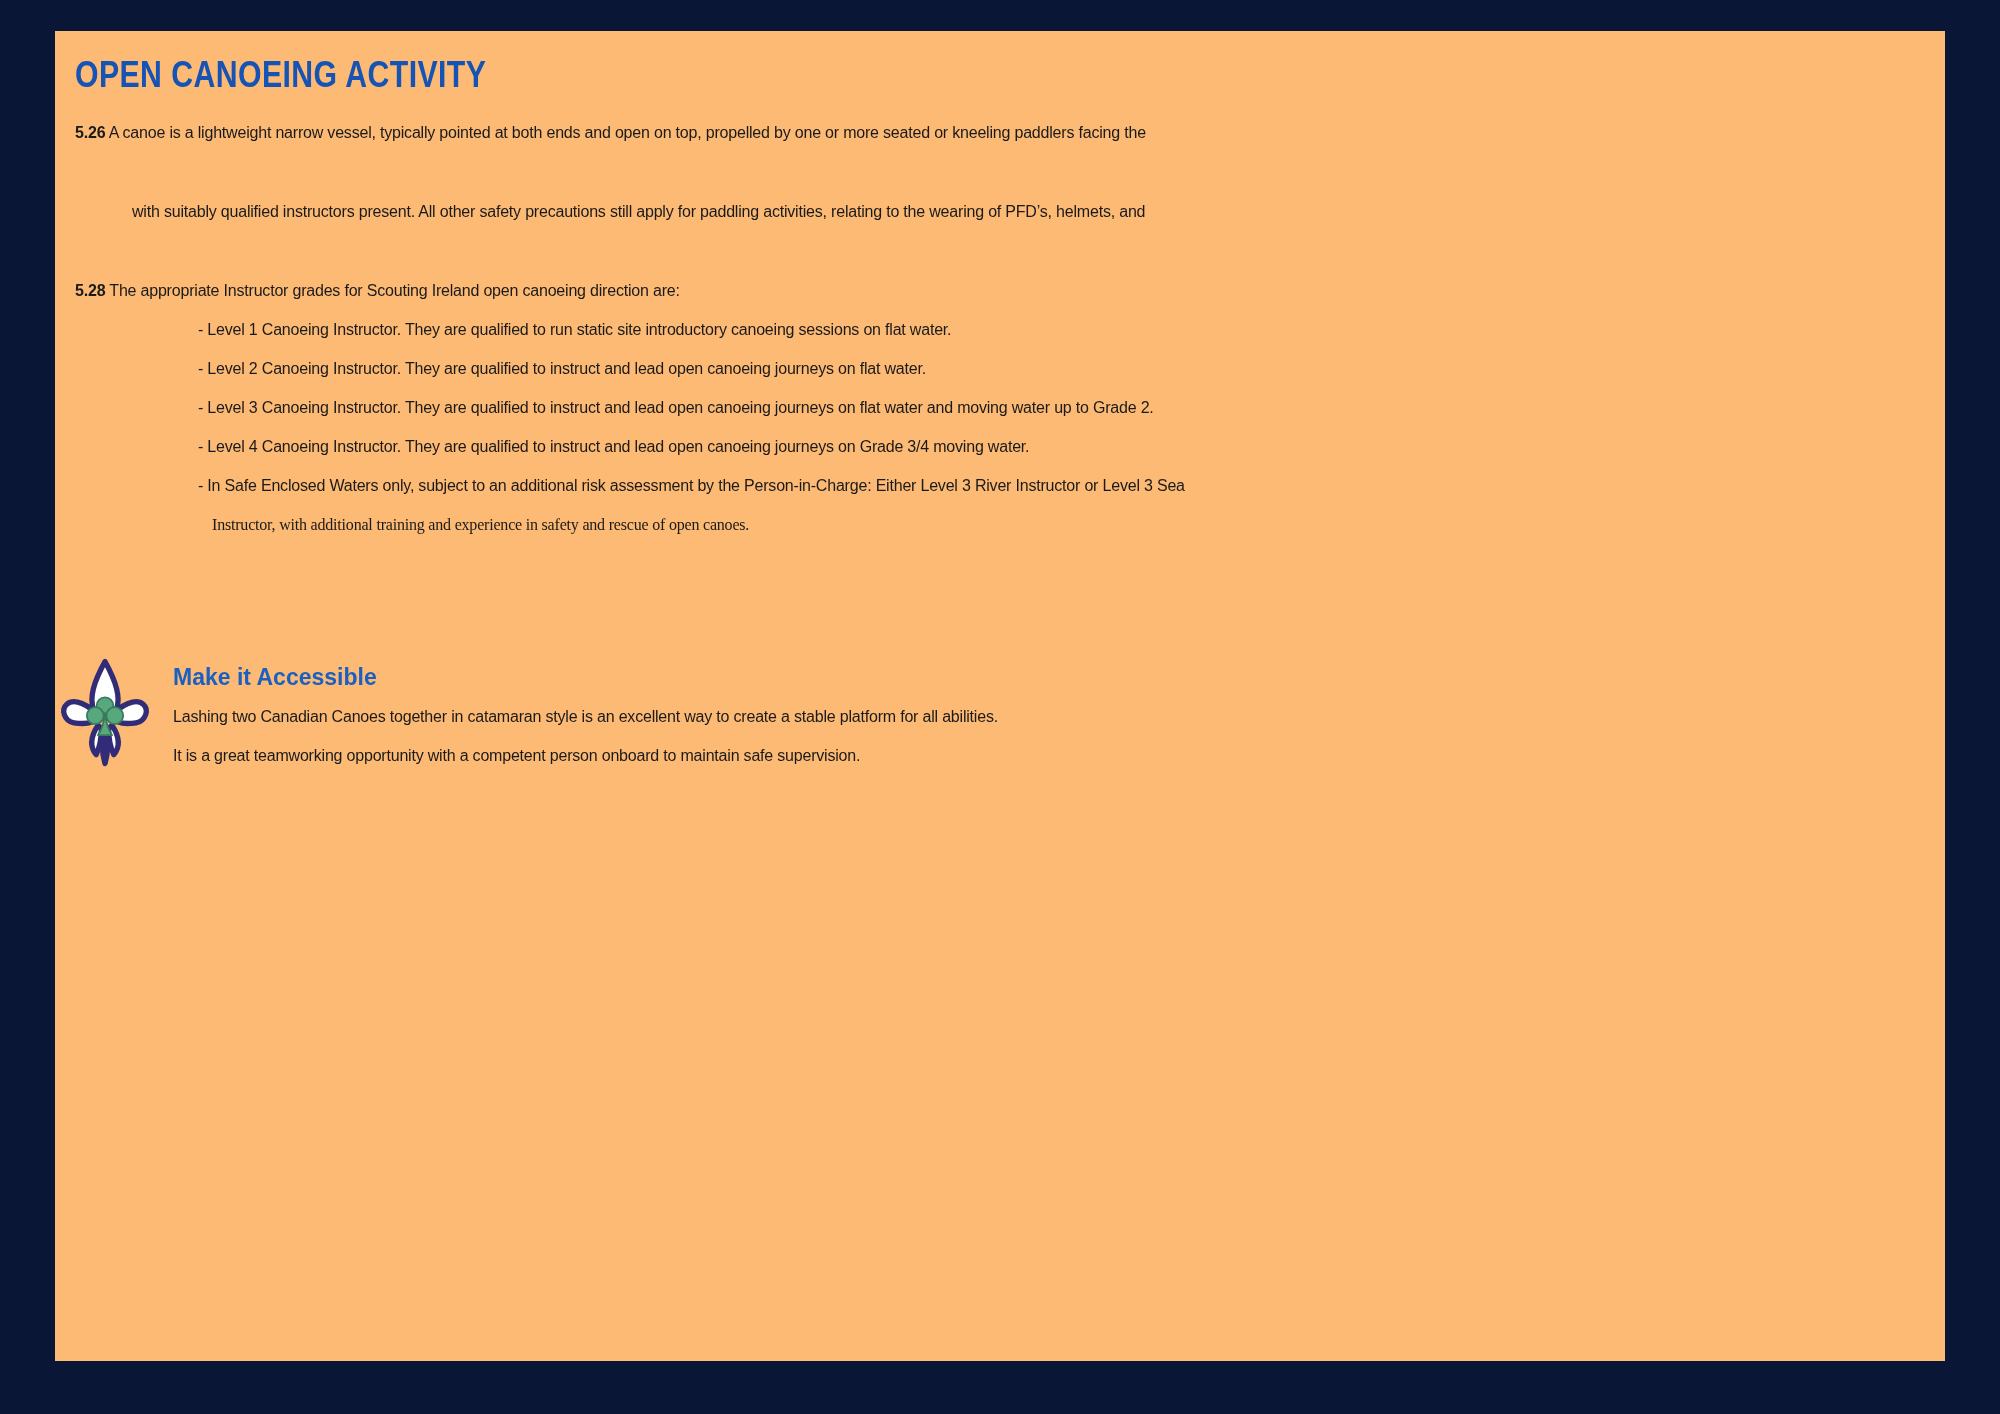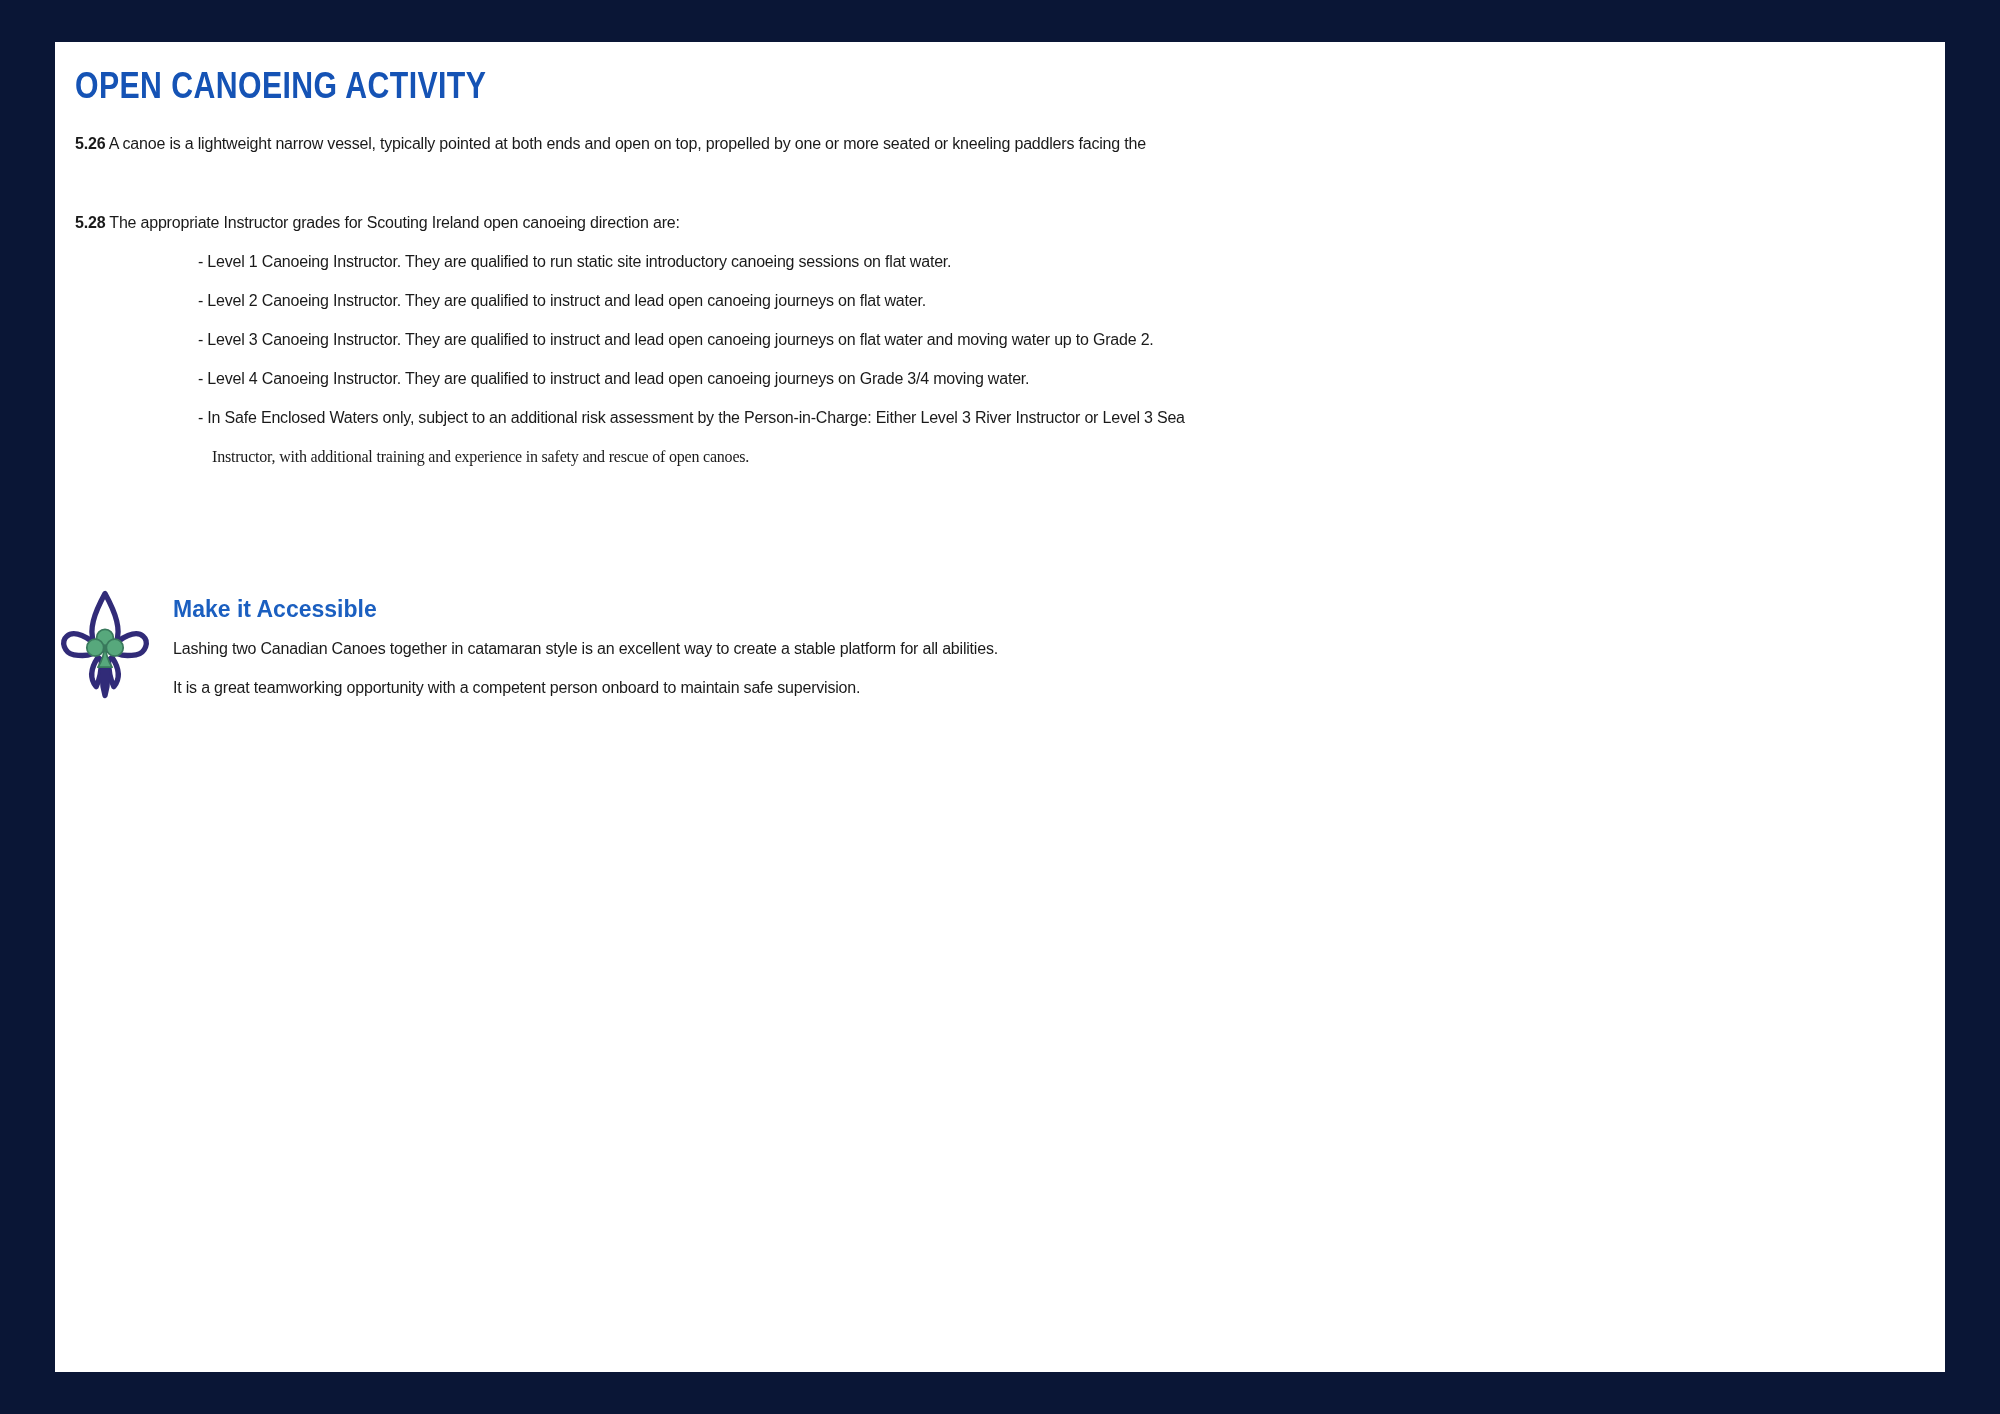--- a/index.html
+++ b/index.html
@@ -10,24 +10,24 @@
     width: 2000px;
     height: 1414px;
     background: #0a1636;
     font-family: "Liberation Sans", sans-serif;
     position: relative;
     overflow: hidden;
   }
   .page {
     position: absolute;
     left: 55px;
-    top: 42px;
+    top: 31px;
     width: 1890px;
     height: 1330px;
-    background: #ffffff;
+    background: #fdba74;
     box-sizing: border-box;
     padding: 24px 20px 0 20px;
     color: #1a1a1a;
   }
   .doc-title {
     font-size: 36px;
     font-weight: bold;
     color: #1553b5;
     letter-spacing: 0.5px;
     line-height: 40px;
@@ -88,20 +88,21 @@
 
 <div class="page">
 
   <h1 class="doc-title">OPEN CANOEING ACTIVITY</h1>
 
   <div class="para">
     <div class="line"><span class="num">5.26</span> <span>A canoe is a lightweight narrow vessel, typically pointed at both ends and open on top, propelled by one or more seated or kneeling paddlers facing the</span></div>
   </div>
 
   <div class="para">
+    <div class="line cont">with suitably qualified instructors present. All other safety precautions still apply for paddling activities, relating to the wearing of PFD’s, helmets, and</div>
   </div>
 
   <div class="para">
     <div class="line"><span class="num">5.28</span> <span>The appropriate Instructor grades for Scouting Ireland open canoeing direction are:</span></div>
     <div class="line list-item">- Level 1 Canoeing Instructor. They are qualified to run static site introductory canoeing sessions on flat water.</div>
     <div class="line list-item">- Level 2 Canoeing Instructor. They are qualified to instruct and lead open canoeing journeys on flat water.</div>
     <div class="line list-item">- Level 3 Canoeing Instructor. They are qualified to instruct and lead open canoeing journeys on flat water and moving water up to Grade 2.</div>
     <div class="line list-item">- Level 4 Canoeing Instructor. They are qualified to instruct and lead open canoeing journeys on Grade 3/4 moving water.</div>
     <div class="line list-item">- In Safe Enclosed Waters only, subject to an additional risk assessment by the Person-in-Charge: Either Level 3 River Instructor or Level 3 Sea</div>
     <div class="line list-cont">Instructor, with additional training and experience in safety and rescue of open canoes.</div>

